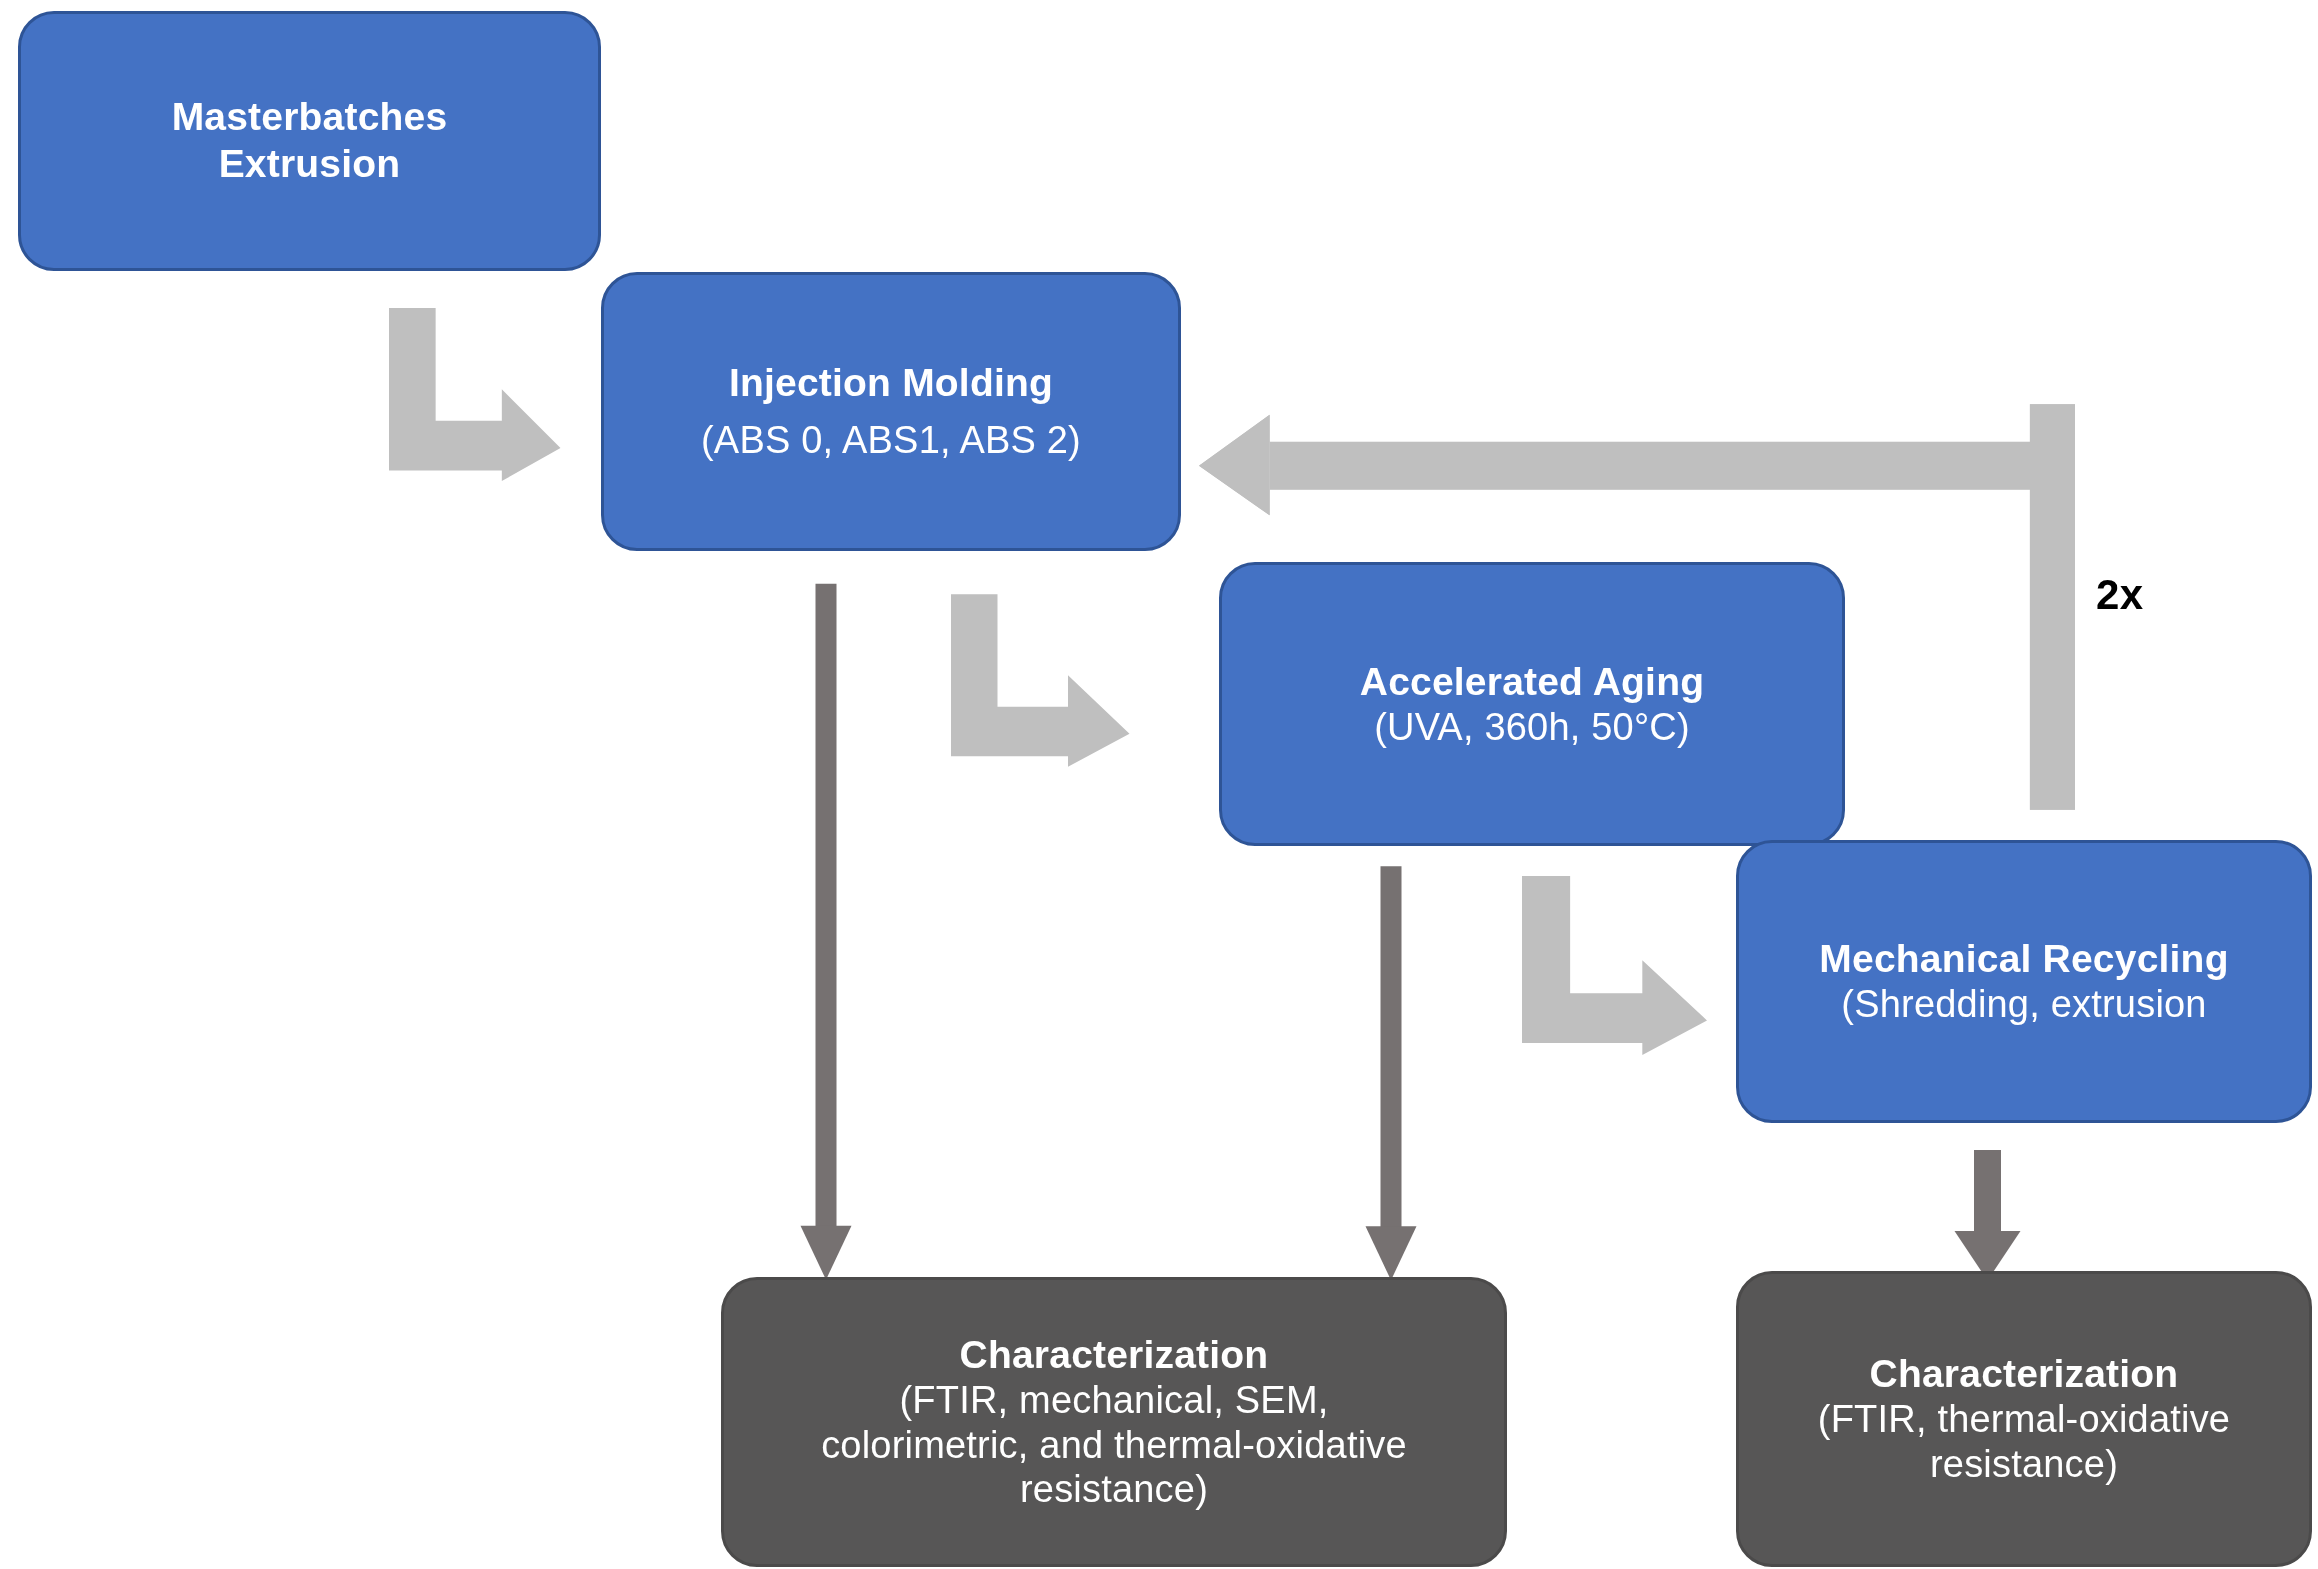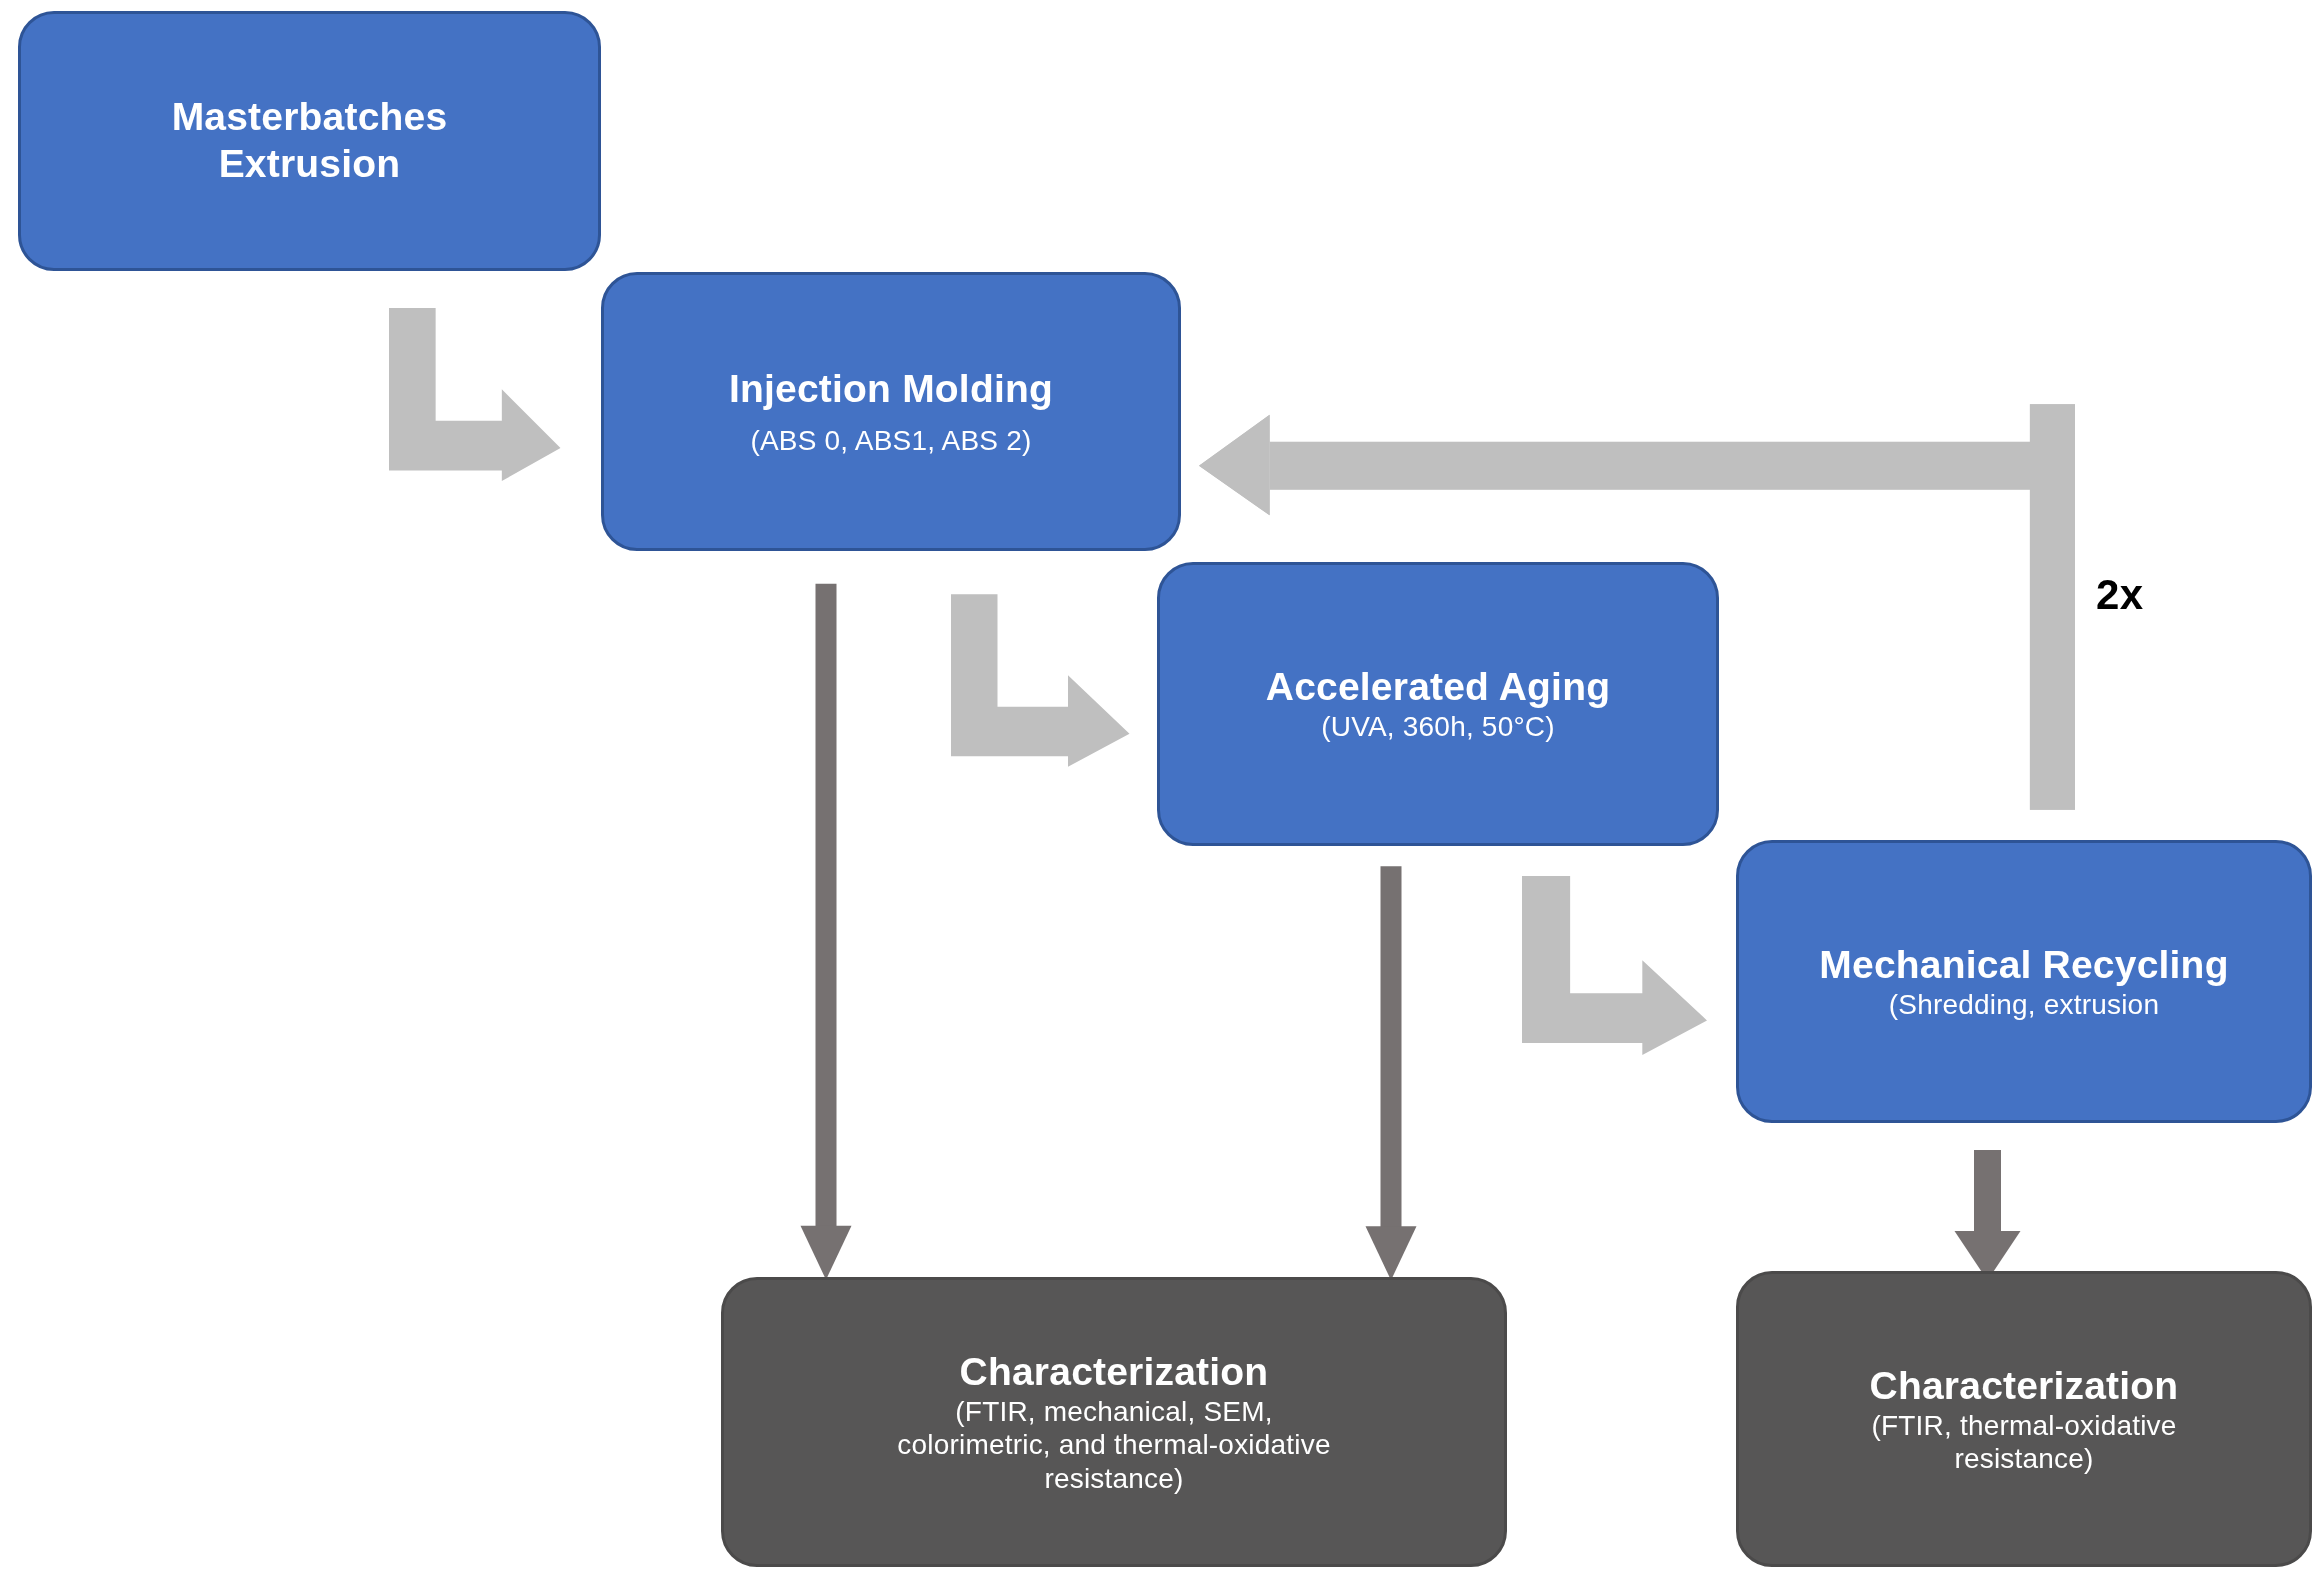--- a/index.html
+++ b/index.html
@@ -39,32 +39,32 @@
     border: 3px solid #4b4a4a;
   }
   .node .title {
     font-weight: bold;
     font-size: 39px;
     line-height: 1.18;
     letter-spacing: 0.2px;
   }
   .node .subtitle {
     font-weight: normal;
-    font-size: 28px;
+    font-size: 38px;
     line-height: 1.18;
     letter-spacing: 0.2px;
   }
   .node .subtitle .ln {
     display: block;
   }
 
   
   #node-masterbatches { left: 18px;   top: 10.5px;   width: 583px;  height: 260px; }
   #node-injection     { left: 601px;  top: 272px;  width: 580px;  height: 279px; gap: 12px; }
-  #node-aging         { left: 1157px; top: 562px;  width: 562px;  height: 284px; }
+  #node-aging         { left: 1219px; top: 562px;  width: 626px;  height: 284px; }
   #node-recycling     { left: 1736px; top: 840px; width: 576px;  height: 283px; }
   #node-char-left     { left: 721px;  top: 1277px; width: 786px; height: 290px; }
   #node-char-right    { left: 1736px; top: 1271px; width: 576px;  height: 296px; }
 
   
   .conn { position: absolute; }
   .conn svg { display: block; }
 
   #conn-elbow-1 { left: 389px;  top: 308px;  width: 173px;  height: 173px; }
   #conn-elbow-2 { left: 951px; top: 594px;  width: 180px;  height: 173px; }

